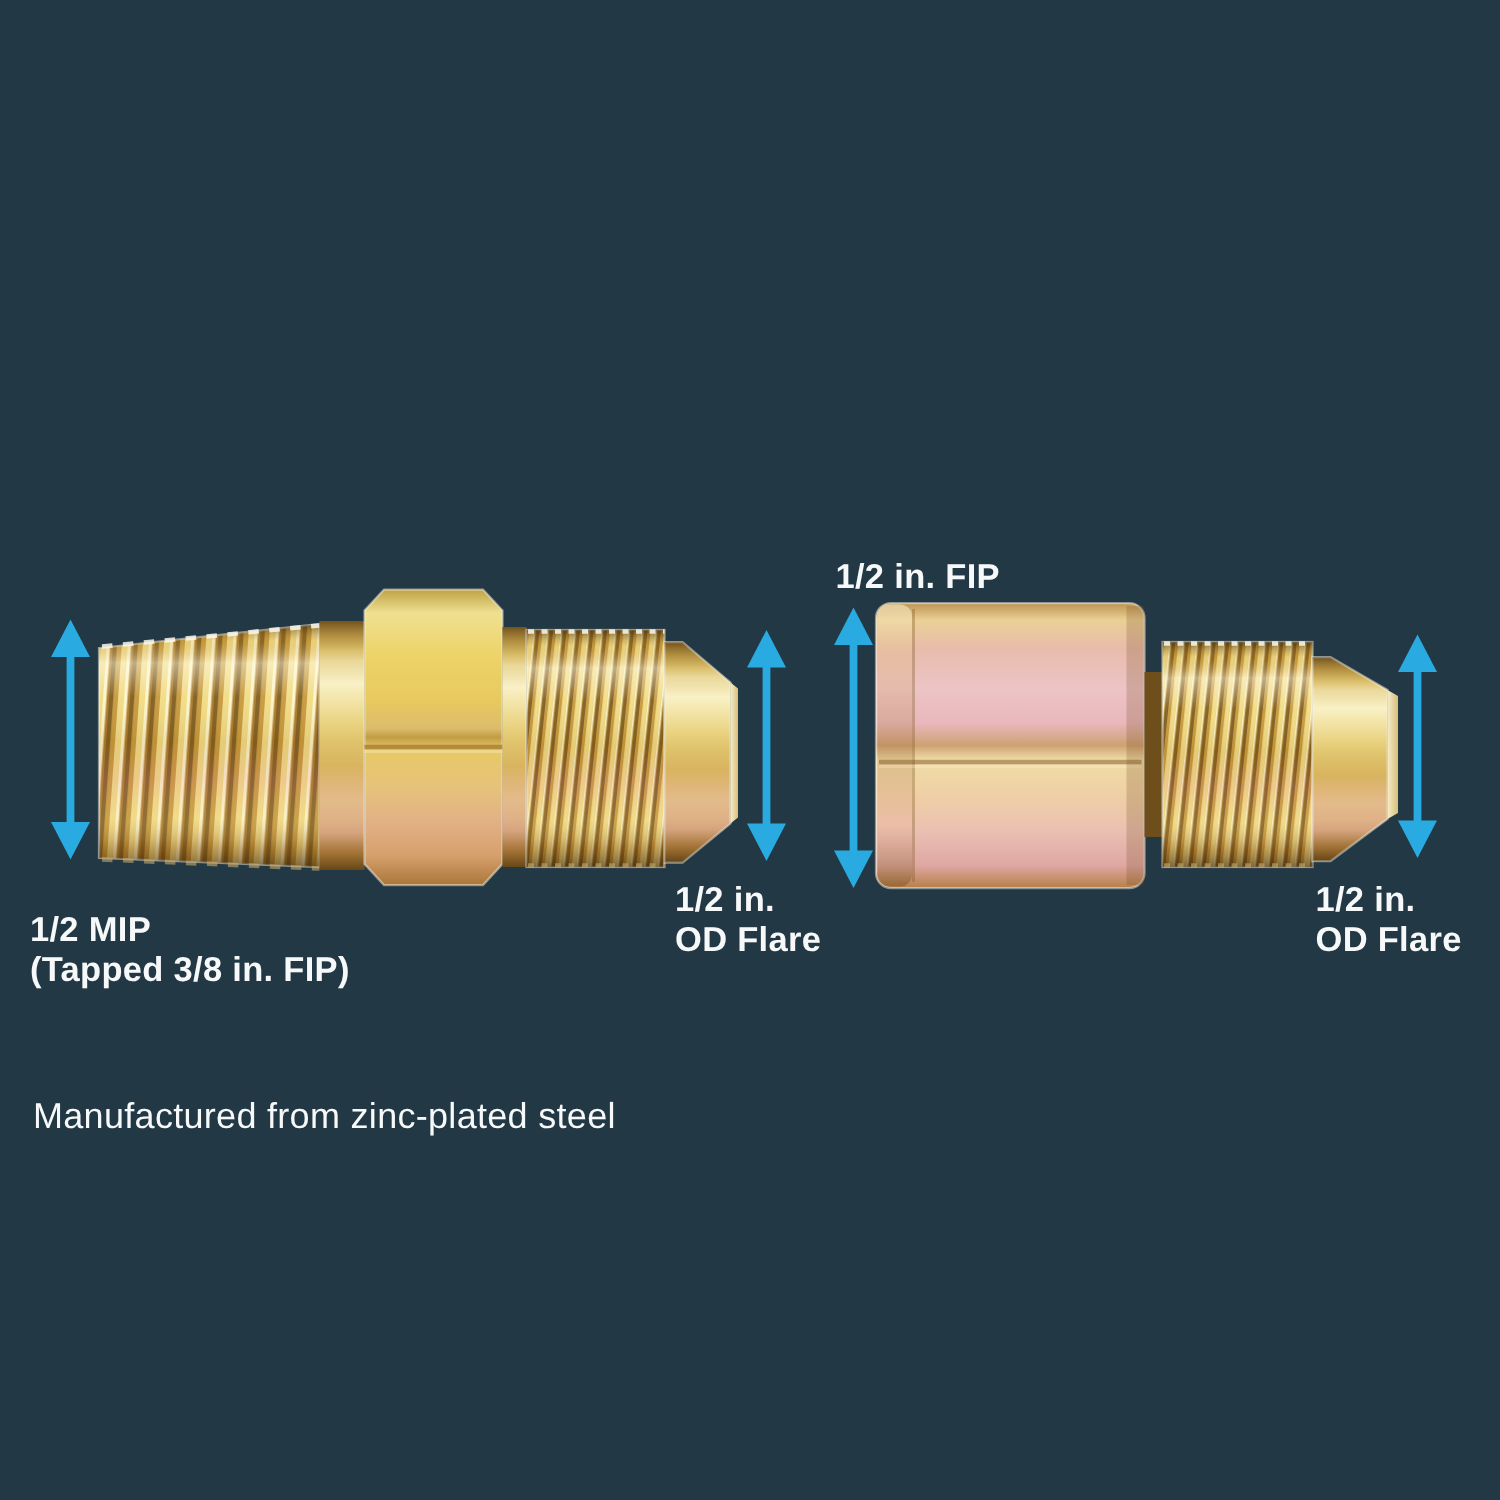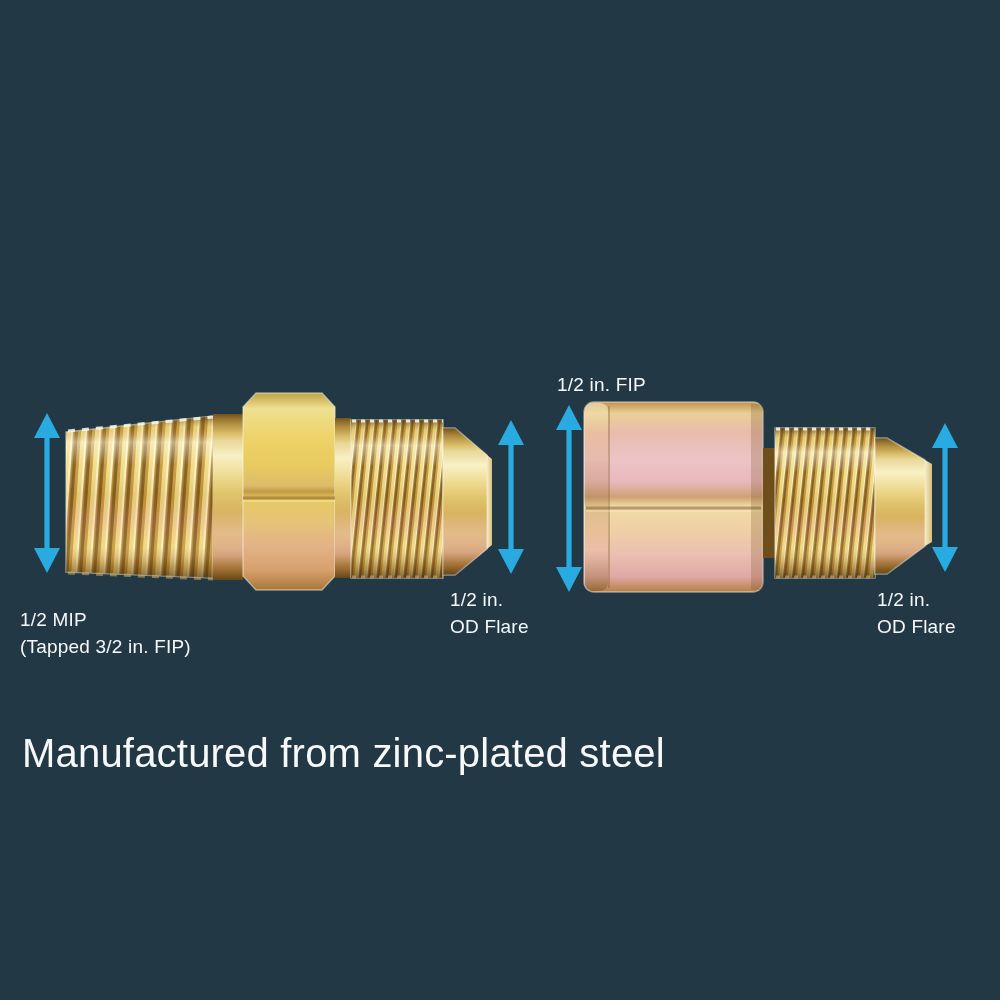--- a/index.html
+++ b/index.html
@@ -8,23 +8,23 @@
     position:relative;width:1000px;height:1000px;overflow:hidden;
     background:var(--bg,#223844);
     font-family:"Liberation Sans",sans-serif;
     color:var(--text,#F6F8F9);
   }
   .fitting{position:absolute;}
   .fitting-left{left:64px;top:390px;}
   .fitting-right{left:578px;top:396px;}
   .arrow{position:absolute;}
   .arrow .ink{fill:var(--accent,#29ABE2);}
-  .label{position:absolute;font-size:19px;line-height:27px;letter-spacing:.2px;font-weight:400;}
+  .label{position:absolute;font-size:23px;line-height:27px;letter-spacing:.2px;font-weight:700;}
   .label .line{display:block;white-space:nowrap;}
-  .caption{position:absolute;left:22px;top:731px;font-size:40px;letter-spacing:.2px;white-space:nowrap;}
+  .caption{position:absolute;left:22px;top:731px;font-size:24px;letter-spacing:.2px;white-space:nowrap;}
 </style>
 </head>
 <body>
 
 <div class="stage">
 
   <figure class="fitting fitting-left">
     <svg width="432" height="222" viewBox="0 0 432 222">
       <defs>
         <linearGradient id="cylG" x1="0" y1="0" x2="0" y2="1">
@@ -189,21 +189,21 @@
   </svg>
 
   <svg class="arrow" style="left:930px;top:422px;" width="30" height="151" viewBox="0 0 30 151">
     <polygon class="ink" points="15,1 28,26 2,26"></polygon>
     <polygon class="ink" points="15,150 28,125 2,125"></polygon>
     <rect class="ink" x="12.4" y="20" width="5.2" height="111"></rect>
   </svg>
 
   <div class="label" style="left:20px;top:606px;">
     <span class="line">1/2 MIP</span>
-    <span class="line">(Tapped 3/2 in. FIP)</span>
+    <span class="line">(Tapped 3/8 in. FIP)</span>
   </div>
 
   <div class="label" style="left:450px;top:586px;">
     <span class="line">1/2 in.</span>
     <span class="line">OD Flare</span>
   </div>
 
   <div class="label" style="left:557px;top:371px;">
     <span class="line">1/2 in. FIP</span>
   </div>

